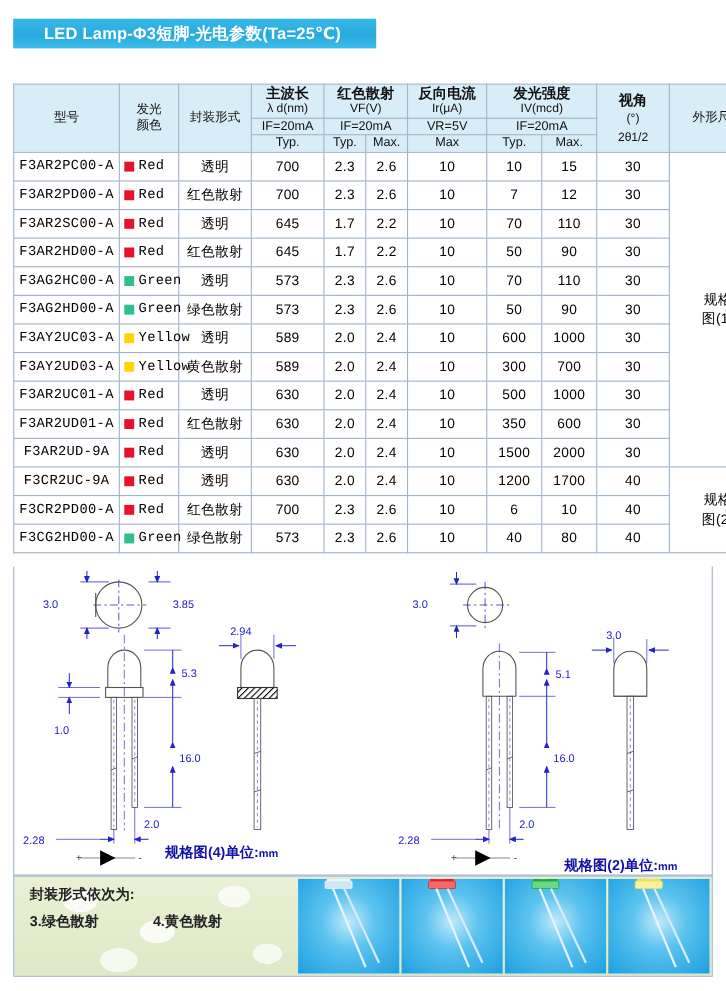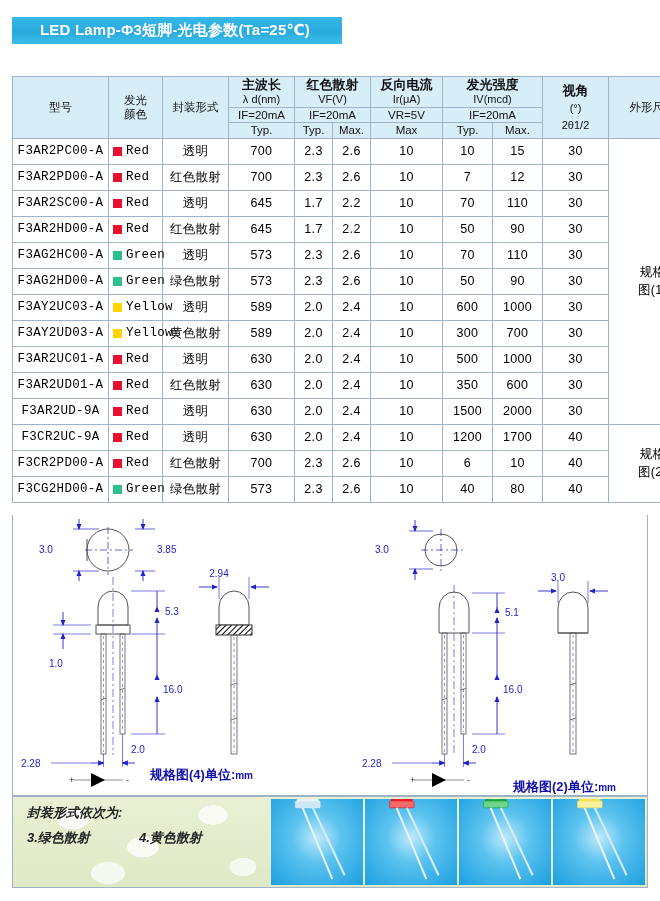--- a/index.html
+++ b/index.html
@@ -146,21 +146,20 @@
       radial-gradient(ellipse 22px 15px at 230px 70px, rgba(255,255,255,.7) 60%, rgba(255,255,255,0) 62%),
       linear-gradient(to bottom, #e9f0d4 0%, #dfe9c6 100%);
     display: flex;
     overflow: hidden;
   }
   #legend-text {
     width: 258px;
     flex: 0 0 258px;
     padding: 7px 0 1px 14px;
     box-sizing: border-box;
-    font-style: italic;
   }
   #legend-title {
     font-size: 13px;
     font-weight: bold;
     color: #222;
     margin-bottom: 7px;
   }
   .legend-row {
     display: flex;
     font-size: 13px;

